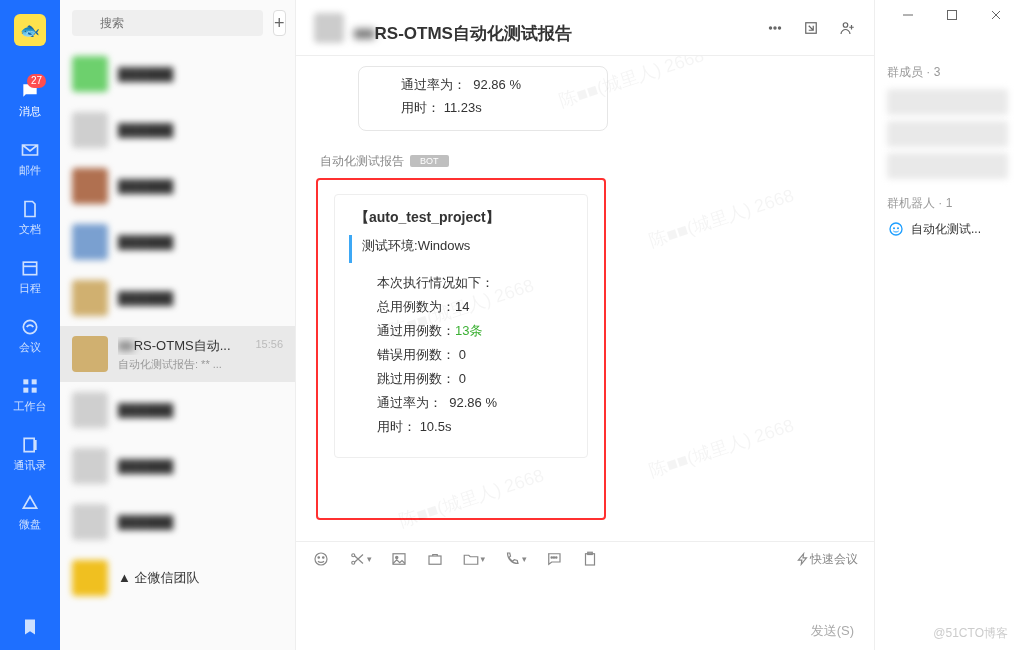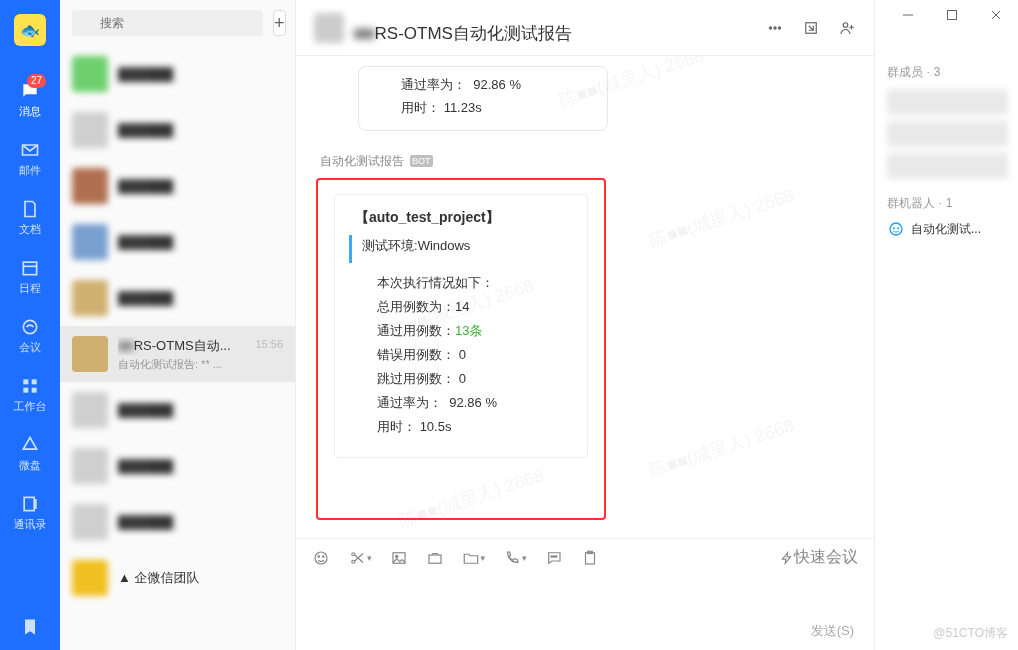--- a/index.html
+++ b/index.html
@@ -153,21 +153,21 @@
       border-bottom: 1px solid #eee;
       gap: 10px;
     }
     .chat-header-avatar {
       width: 30px; height: 30px;
       border-radius: 4px;
       background: #ccc;
       filter: blur(3px);
     }
     .chat-header-title {
-      font-size: 17px; font-weight: normal; margin-top: 11px;
+      font-size: 17px; font-weight: bold; margin-top: 11px;
     }
     .chat-header-title .blur-part { filter: blur(4px); display: inline-block; }
     .header-actions {
       margin-left: auto;
       display: flex; gap: 18px;
       color: #666;
       align-items: center;
     }
     .header-icon { cursor: pointer; display: flex; }
     .header-icon svg { width: 18px; height: 18px; fill: none; stroke: #666; stroke-width: 1.6; }
@@ -201,21 +201,21 @@
       margin-bottom: 18px;
     }
     .msg-bubble-prev .k { display: inline-block; }
 
     .report-section {
       padding: 4px 0;
     }
     .sender-name { color: #888; font-size: 12px; margin-left: 4px; display: flex; align-items: center; gap: 6px; }
     .bot-badge {
       background: #bfbfbf; color: #fff;
-      font-size: 9px; padding: 0 2px; border-radius: 2px;
+      font-size: 9px; padding: 0 10px; border-radius: 2px;
       line-height: 12px;
     }
     .report-card {
       margin-top: 8px;
       border: 2px solid #ff3030;
       border-radius: 4px;
       padding: 14px 16px 60px 16px;
       width: 290px;
       background: #fff;
     }
@@ -245,21 +245,21 @@
       padding: 8px 16px;
       gap: 18px;
       color: #888;
     }
     .toolbar .tb-icon { cursor: pointer; display: flex; align-items: center; }
     .toolbar .tb-icon svg { width: 18px; height: 18px; fill: none; stroke: #888; stroke-width: 1.6; }
     .quick-meet {
       margin-left: auto;
       display: flex; align-items: center; 
       cursor: pointer;
-      font-size: 16px;
+      font-size: 12px;
     }
     .compose-area { height: 42px; }
     .send-bar {
       display: flex; justify-content: flex-end;
       padding: 4px 20px 10px 0;
     }
     .send-btn {
       color: #aaa; font-size: 13px; cursor: pointer;
       background: none; border: none; text-align: center;
     }
@@ -349,32 +349,32 @@
           <rect x="14" y="4" width="6" height="6" fill="currentColor"></rect>
           <rect x="4" y="14" width="6" height="6" fill="currentColor"></rect>
           <rect x="14" y="14" width="6" height="6" fill="currentColor"></rect>
         </svg>
     </span>
     <span>工作台</span>
   </div>
   <div class="nav-item">
     <span class="nav-icon">
       <svg viewBox="0 0 24 24">
+          <path d="M5 4h12v16H5z M17 7h2v10h-2" fill="none" stroke="currentColor" stroke-width="2"></path>
+        </svg>
+    </span>
+    <span>通讯录</span>
+  </div>
+  <div class="nav-item">
+    <span class="nav-icon">
+      <svg viewBox="0 0 24 24">
           <path d="M12 3l8 14H4z" fill="none" stroke="currentColor" stroke-width="2"></path>
         </svg>
     </span>
     <span>微盘</span>
-  </div>
-  <div class="nav-item">
-    <span class="nav-icon">
-      <svg viewBox="0 0 24 24">
-          <path d="M5 4h12v16H5z M17 7h2v10h-2" fill="none" stroke="currentColor" stroke-width="2"></path>
-        </svg>
-    </span>
-    <span>通讯录</span>
   </div>
   <div class="nav-spacer"></div>
   <div class="nav-item">
     <span class="nav-icon">
       <svg viewBox="0 0 24 24">
           <path d="M6 3h12v18l-6-4-6 4z" fill="currentColor"></path>
         </svg>
     </span>
   </div>
 </div>

